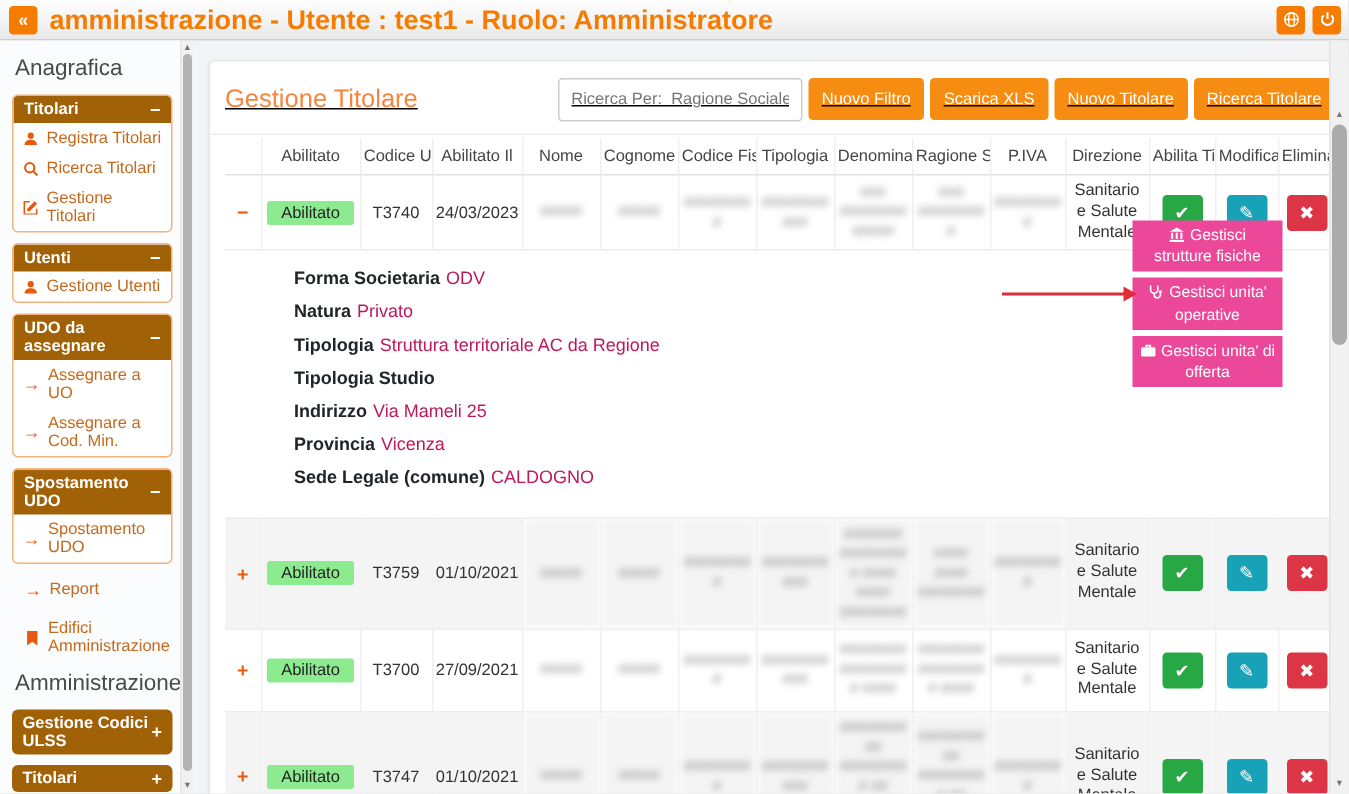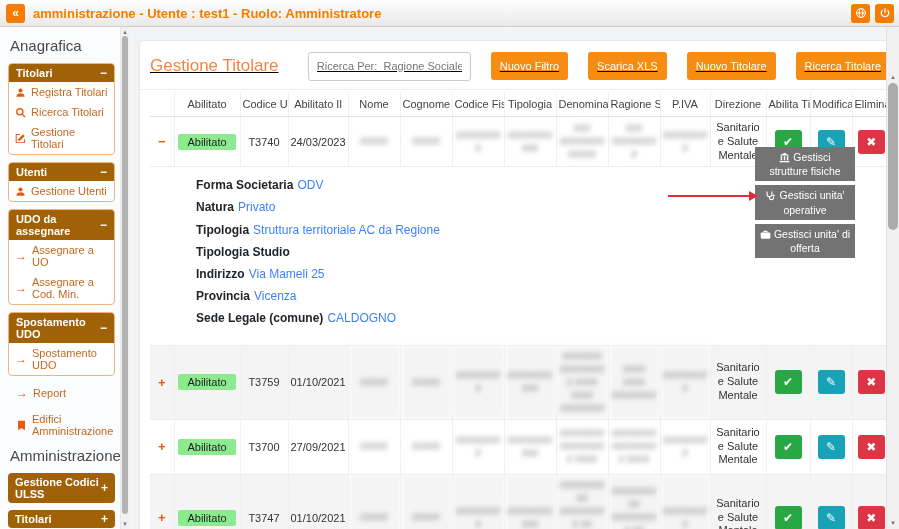--- a/index.html
+++ b/index.html
@@ -6,21 +6,21 @@
   html,body { background:#ddd; }
   body { font-family:"Liberation Sans", sans-serif; }
 
   .app { position:relative; width:899px; height:529px; background:#f3f4f6; overflow:hidden; }
 
   
   .titlebar { height:27px; display:flex; align-items:center; gap:8px; padding:0 4px 0 6px;
               background:linear-gradient(#fefefe,#e9e9e9); border-bottom:1px solid #cfcfcf; }
   .tb-sq { width:19px; height:19px; border:none; border-radius:3px; background:#f57c00; color:#fff;
            font-size:12px; font-weight:bold; display:flex; align-items:center; justify-content:center; cursor:pointer; }
-  .tb-title { color:#f57c00; font-weight:bold; font-size:13px; white-space:nowrap; }
+  .tb-title { color:#f57c00; font-weight:bold; font-size:18px; white-space:nowrap; }
   .tb-right { margin-left:auto; display:flex; gap:5px; padding-right:1px; }
 
   
   .body-row { display:flex; height:502px; }
 
   
   .sidebar { width:120px; background:#fbfcfe; padding:6px 5px 0 8px; overflow:hidden; flex:none; }
   .sb-heading { font-size:15px; color:#4a4a4a; margin:4px 0 9px 2px; }
   .sb-panel { border:1px solid #f2b27c; border-radius:4px; background:#fff; margin-bottom:7px; overflow:hidden; }
   .sb-panel-header, .sb-bar { background:#a16207; color:#fff; font-size:11px; font-weight:bold;
@@ -37,21 +37,21 @@
   .sb-scroll { width:9px; background:#f1f1f1; border-left:1px solid #e6e6e6; position:relative; flex:none; }
   .sb-scroll .thumb { position:absolute; left:1px; right:1px; top:9px; height:478px; background:#b3b3b3; border-radius:4px; }
   .scroll-arrow { position:absolute; left:0; width:100%; text-align:center; font-size:7px; color:#777; line-height:1; }
 
   
   .main { flex:1; padding:13px 19px 0 10px; position:relative; }
   .card { background:#fff; border:1px solid #e7e7e7; border-radius:4px; padding:8px 10px; height:560px;
           box-shadow:0 1px 3px rgba(0,0,0,.05); }
   .card-head { display:flex; align-items:center; height:34px;text-decoration:underline; }
   .page-title { color:#f5853f; font-size:17px; font-weight:normal; }
-  .head-right { margin-left:auto; display:flex; gap:20px; align-items:flex-start; }
+  .head-right { margin-left:auto; display:flex; gap:4px; align-items:flex-start; }
   .search-input { width:163px; height:29px; border:1px solid #ccc; border-radius:3px; padding:0 8px;
                   font-size:11px; color:#555; font-family:"Liberation Sans",sans-serif; }
   .btn-orange { background:#f78c12; color:#fff; border:none; border-radius:3px; padding:8px 9px;
                 font-size:11px; cursor:pointer; white-space:nowrap; font-family:"Liberation Sans",sans-serif; }
   .card-divider { border:none; border-top:1px solid #ededed; margin:6px -10px 0; }
 
   
   table { width:100%; border-collapse:collapse; table-layout:fixed; font-size:11px; color:#333; margin-top:2px; }
   th { font-weight:normal; color:#444; padding:6px 2px; border-bottom:1px solid #dee2e6; text-align:center;
        overflow:hidden; white-space:nowrap; }
@@ -63,25 +63,25 @@
   .blur { filter:blur(2.5px); color:#8a8a8a; font-size:10px; line-height:1.3; word-break:break-word; }
   .dir-cell { font-size:11px; line-height:1.25; }
   .act { width:27px; height:24px; border:none; border-radius:3px; color:#fff; font-size:12px; line-height:1;
          cursor:pointer; display:inline-flex; align-items:center; justify-content:center; }
   .act-green { background:#28a745; } .act-teal { background:#17a2b8; } .act-red { background:#dc3545; }
 
   
   .detail-cell { text-align:left; background:#fff; padding:12px 0 10px 46px; font-size:12px; }
   .detail-line { margin-bottom:9px; line-height:1.1; }
   .detail-line b { color:#212529; }
-  .detail-line span { color:#3b82f6; margin-left:4px; }
+  .detail-line span { color:#be185d; margin-left:4px; }
 
   
   .float-stack { position:absolute; left:755px; top:147px; width:100px; display:flex; flex-direction:column; gap:4px; z-index:10; }
-  .dark-btn { min-height:33px; background:#737373; color:#fff; border:none; border-radius:0; font-size:10.5px;
+  .dark-btn { min-height:33px; background:#ec4899; color:#fff; border:none; border-radius:0; font-size:10.5px;
               line-height:1.35; padding:3px 4px; text-align:center; cursor:pointer; font-family:"Liberation Sans",sans-serif; }
   .dark-btn svg { vertical-align:-2px; margin-right:3px; }
   .dark-btn.highlight { border:2px solid #e12d39; }
   .arrow-annot { position:absolute; top:195px; left:668px; width:82px; height:2px; background:#e12d39; z-index:11; }
   .arrow-annot::after { content:""; position:absolute; right:-8px; top:-4px; border-left:9px solid #e12d39;
                         border-top:5px solid transparent; border-bottom:5px solid transparent; }
 
   
   .page-scroll { position:absolute; right:0; top:27px; bottom:0; width:13px; background:#f1f1f1; border-left:1px solid #e3e3e3; }
   .page-scroll .thumb { position:absolute; left:1px; right:1px; top:56px; height:147px; background:#ababab; border-radius:5px; }

